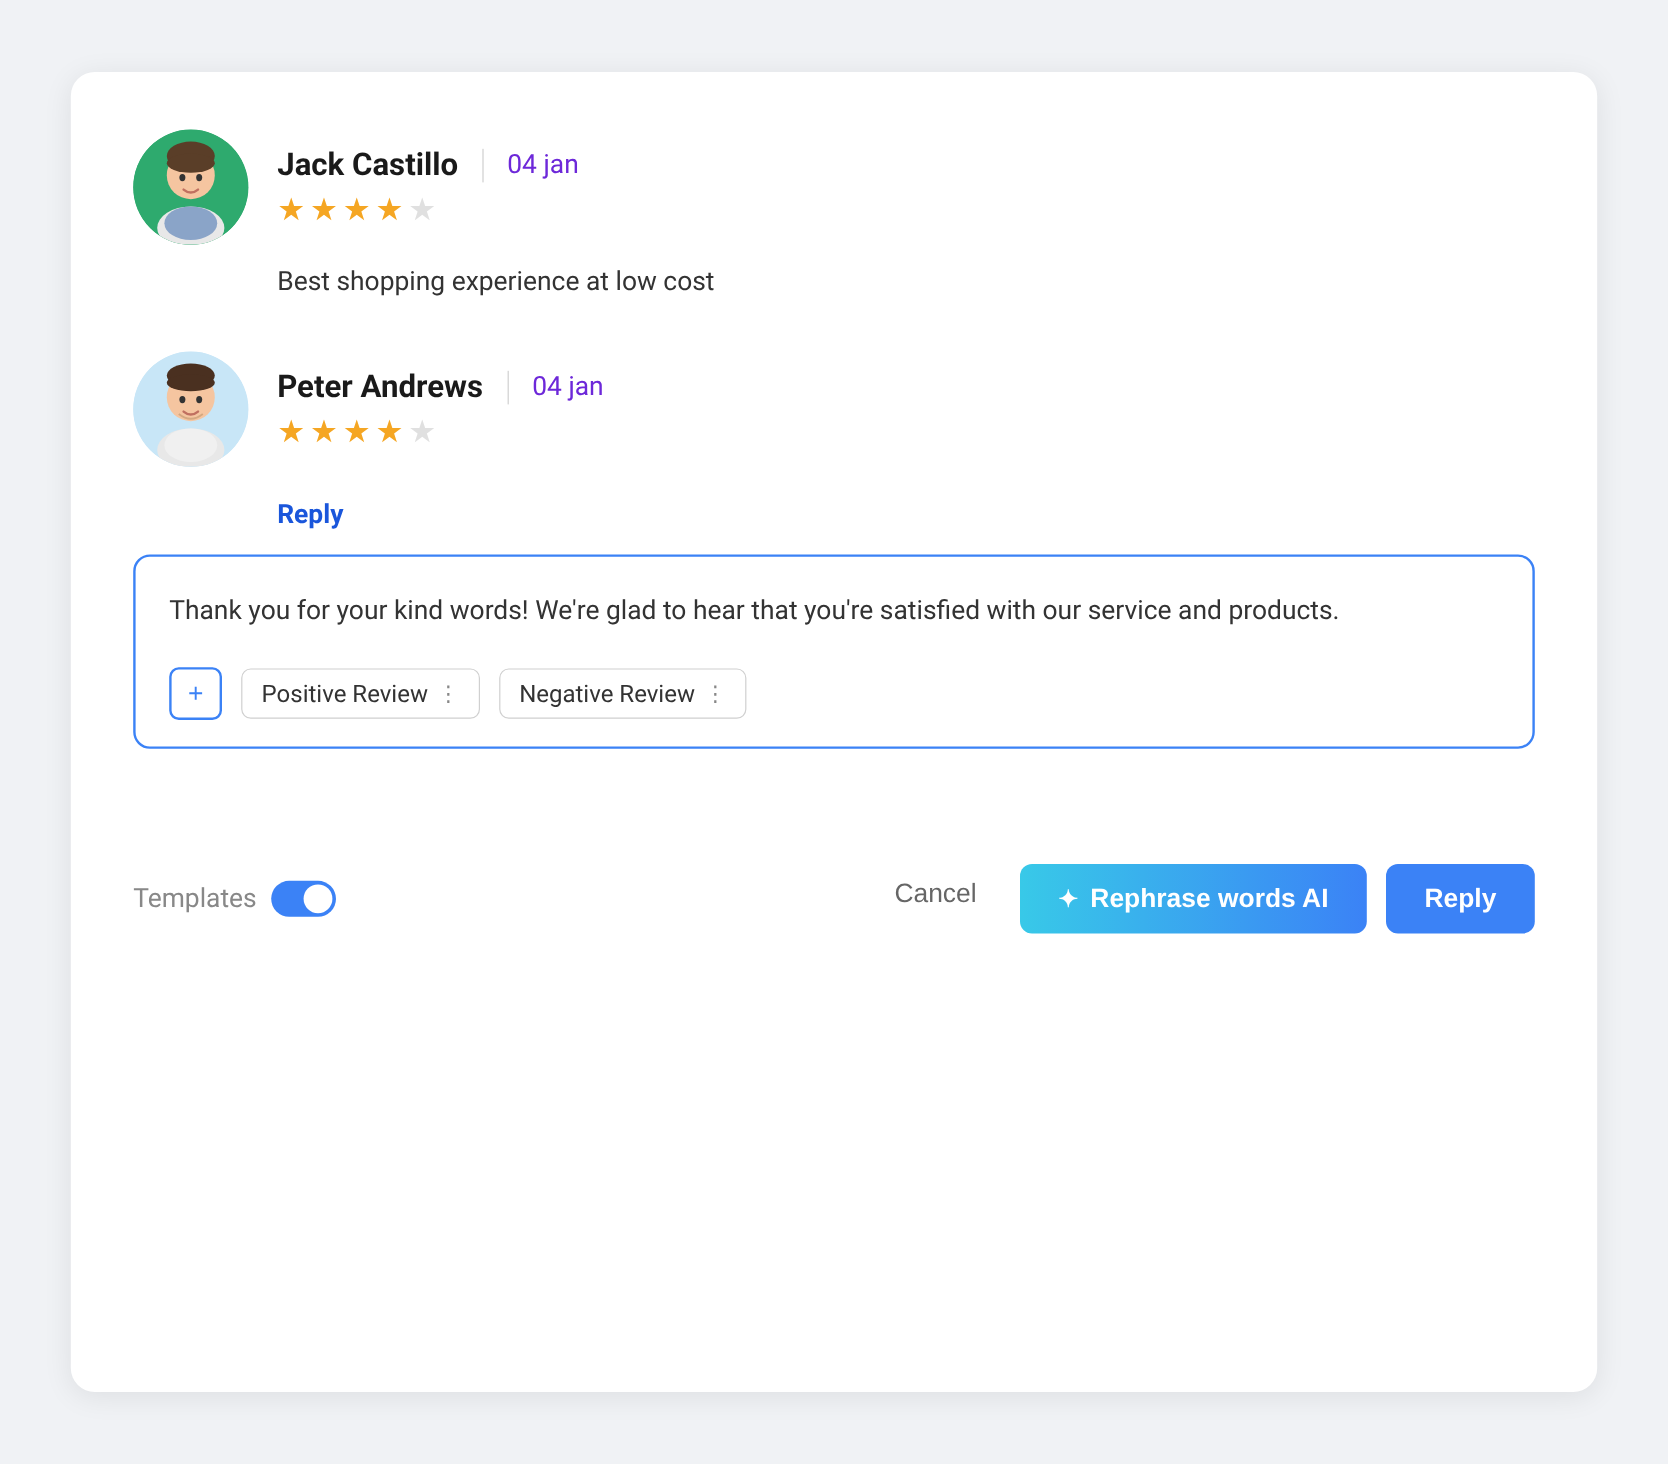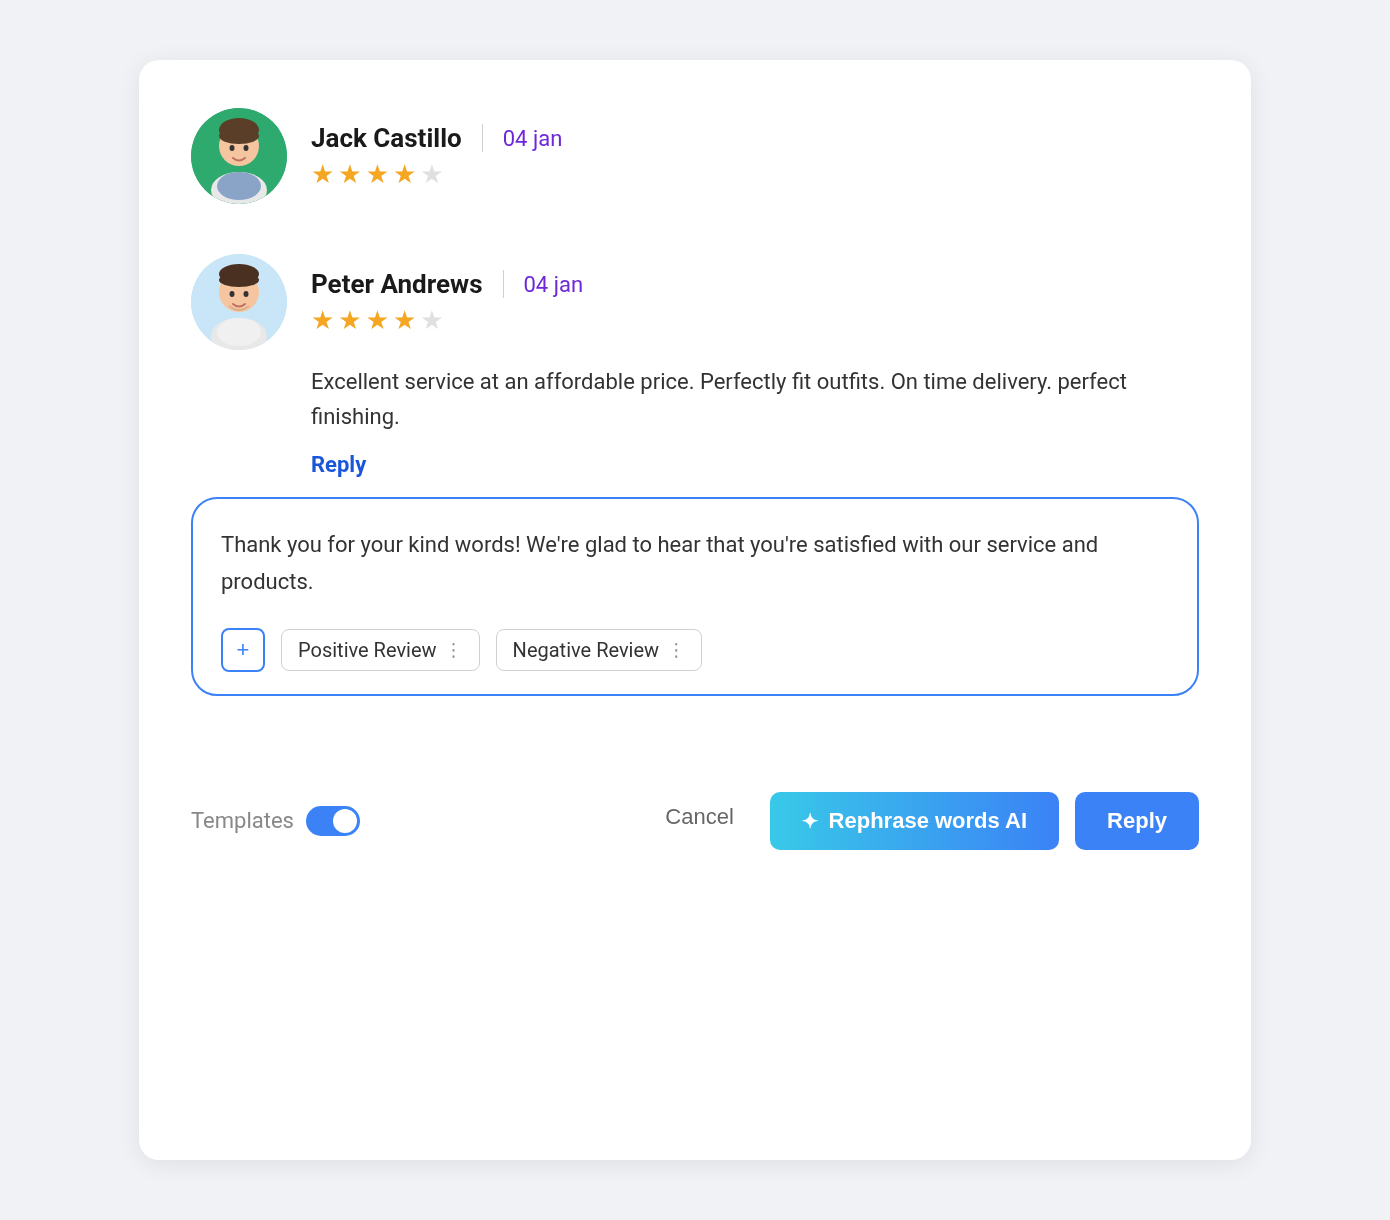--- a/index.html
+++ b/index.html
@@ -8,21 +8,21 @@
       display: flex;
       justify-content: center;
       align-items: center;
       min-height: 100vh;
       font-family: -apple-system, BlinkMacSystemFont, 'Segoe UI', Roboto, sans-serif;
     }
     .card {
       background: #ffffff;
       border-radius: 20px;
       padding: 48px 52px 40px 52px;
-      width: 1112px;
+      width: 1272px;
       min-height: 1100px;
       box-shadow: 0 4px 24px rgba(0,0,0,0.08);
       position: relative;
       display: flex;
       flex-direction: column;
       gap: 0;
     }
 
     
     .review-item {
@@ -113,21 +113,21 @@
       color: #1a56db;
       margin-left: 120px;
       margin-top: 18px;
       cursor: pointer;
       display: inline-block;
     }
 
     
     .reply-box {
       border: 2px solid #3b82f6;
-      border-radius: 26px;
+      border-radius: 14px;
       padding: 28px 28px 22px 28px;
       margin-left: 0;
       margin-top: 20px;
       background: #ffffff;
     }
     .reply-content {
       font-size: 22px;
       color: #333333;
       line-height: 1.65;
       margin-bottom: 28px;
@@ -276,20 +276,21 @@
         </div>
         <div class="stars">
           <span class="star">★</span>
           <span class="star">★</span>
           <span class="star">★</span>
           <span class="star">★</span>
           <span class="star-empty">★</span>
         </div>
       </div>
     </div>
+    <div class="review-text">Best shopping experience at low cost</div>
   </div>
 
   <div class="review-item">
     <div class="review-header">
       <div class="avatar avatar-blue">
         <svg viewBox="0 0 96 96" xmlns="http://www.w3.org/2000/svg">
           <circle cx="48" cy="48" r="48" fill="#c8e6f7"></circle>
 
           <ellipse cx="48" cy="82" rx="28" ry="18" fill="#e8e8e8"></ellipse>
 
@@ -315,21 +316,20 @@
         </div>
         <div class="stars">
           <span class="star">★</span>
           <span class="star">★</span>
           <span class="star">★</span>
           <span class="star">★</span>
           <span class="star-empty">★</span>
         </div>
       </div>
     </div>
-    <div class="review-text">Excellent service at an affordable price. Perfectly fit outfits. On time delivery. perfect finishing.</div>
     <span class="reply-link">Reply</span>
 
     <div class="reply-box">
       <div class="reply-content">Thank you for your kind words! We're glad to hear that you're satisfied with our service and products.</div>
       <div class="reply-tags">
         <button class="tag-add-btn">
           <span>+</span>
         </button>
         <div class="tag-pill">
           <span>Positive Review</span>

